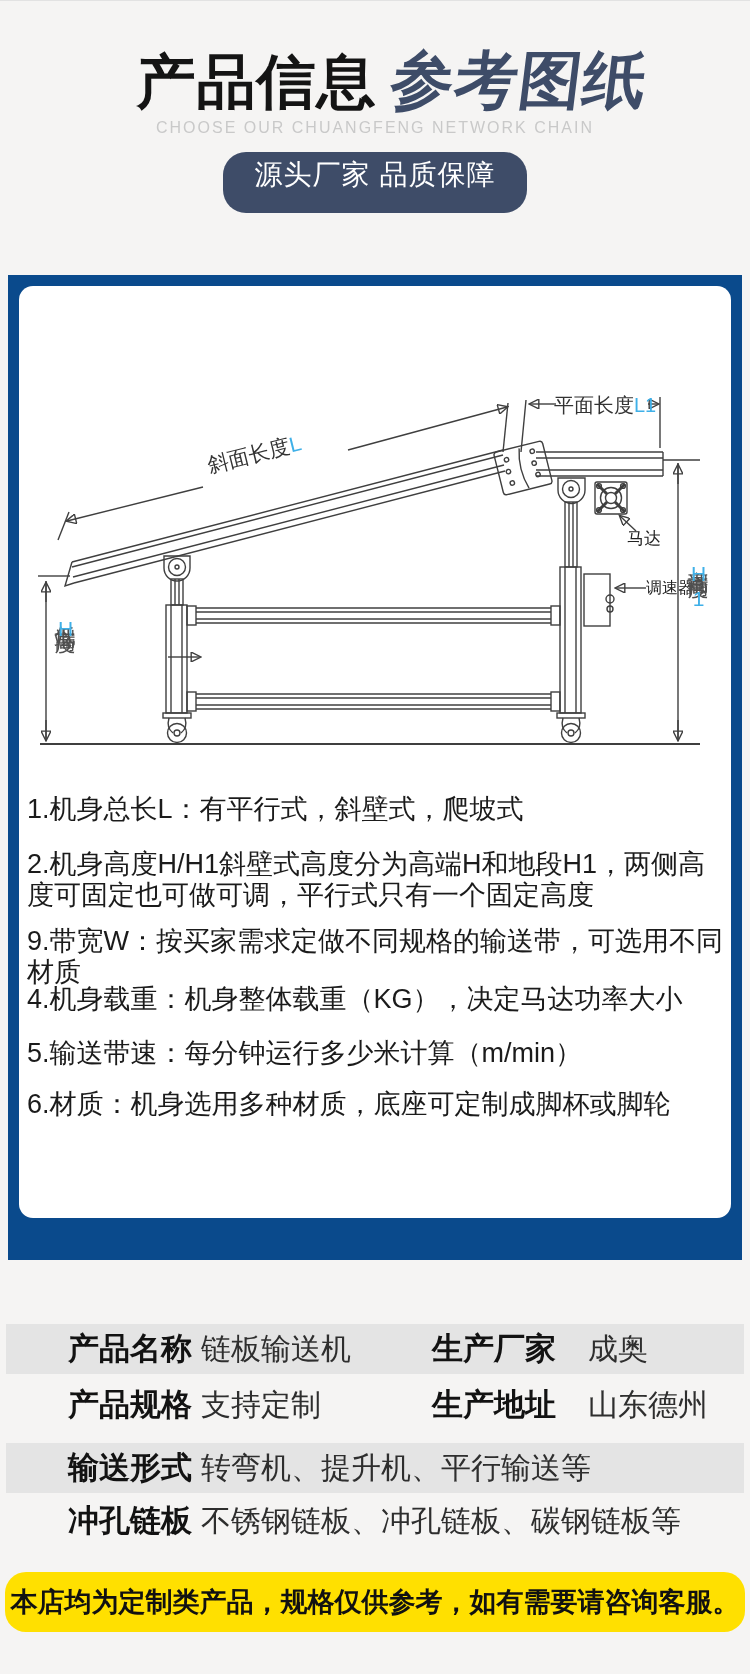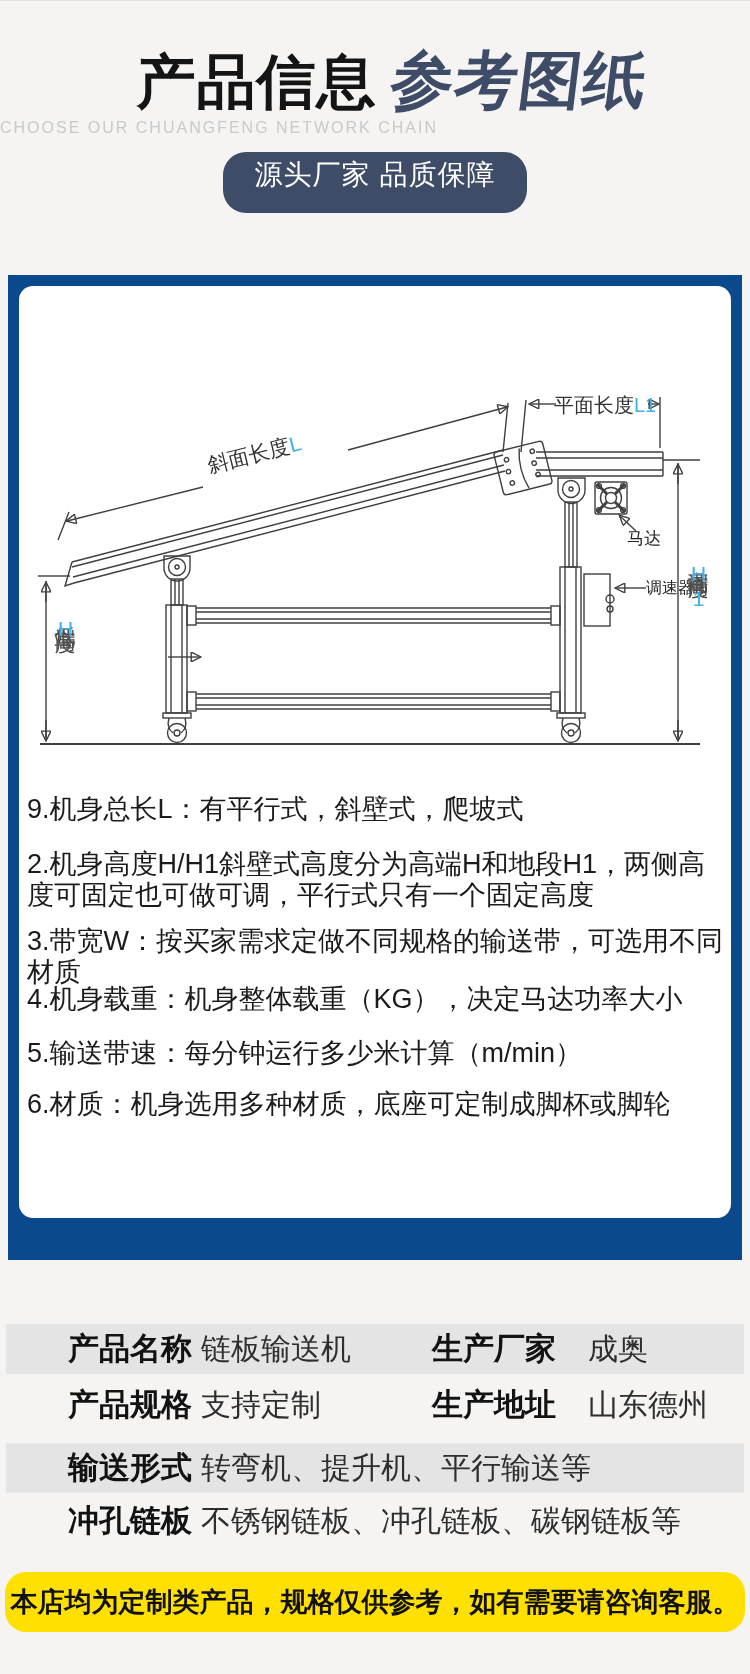--- a/index.html
+++ b/index.html
@@ -5,21 +5,21 @@
   * { margin:0; padding:0; box-sizing:border-box; }
   html,body { width:750px; }
   body { font-family:"Liberation Sans", sans-serif; background:#f5f4f3; }
   .page { position:relative; width:750px; height:1674px; background:#f5f4f3; overflow:hidden; }
   .top-edge { position:absolute; left:0; top:0; width:750px; height:1px; background:#e2e2e2; }
 
   
   .title-row { position:absolute; left:0; top:38px; width:750px; text-align:center; white-space:nowrap; }
   .title-primary { font-size:59px; font-weight:900; color:#141414; letter-spacing:1px;margin-left:33px; }
   .title-accent { display:inline-block; font-size:63px; font-weight:900; color:#3e4c68; margin-left:14px; transform:skewX(-7deg); letter-spacing:1px; }
-  .subtitle { position:absolute; left:0; top:119px; width:750px; text-align:left; font-size:16px; letter-spacing:2px; color:#c9c9c9; font-weight:500; }
+  .subtitle { position:absolute; left:0; top:119px; width:750px; text-align:center; font-size:16px; letter-spacing:2px; color:#c9c9c9; font-weight:500; }
   .badge-row { position:absolute; left:0; top:152px; width:750px; display:flex; justify-content:center; }
   .badge { background:#3e4c68; color:#ffffff; font-size:28px; font-weight:500; height:61px; line-height:45px; padding:0 32px; border-radius:23px; letter-spacing:1px; }
 
   
   .frame { position:absolute; left:8px; top:275px; width:734px; height:985px; background:#0a4a8c; }
   .panel { position:absolute; left:11px; top:11px; width:712px; height:932px; background:#ffffff; border-radius:14px; }
 
   .diagram-svg { position:absolute; left:19px; top:286px; width:712px; height:500px; }
   .diagram-svg line, .diagram-svg path, .diagram-svg rect, .diagram-svg circle { stroke:#3f3f3f; stroke-width:1.4; fill:none; }
 
@@ -212,23 +212,23 @@
     </g>
   </svg>
 
   <div class="dlabel lbl-flat"><span>平面长度</span><span class="blue">L1</span></div>
   <div class="dlabel lbl-incline"><span>斜面长度</span><span class="blue">L</span></div>
   <div class="dlabel lbl-motor">马达</div>
   <div class="dlabel lbl-speed">调速器</div>
   <div class="dlabel vert lbl-low"><span>低端高度</span><span class="blue">H</span></div>
   <div class="dlabel vert lbl-high"><span>高端高度</span><span class="blue">H1</span></div>
 
-  <div class="note note-1">9.机身总长L：有平行式，斜壁式，爬坡式</div>
+  <div class="note note-1">1.机身总长L：有平行式，斜壁式，爬坡式</div>
   <div class="note note-2">2.机身高度H/H1斜壁式高度分为高端H和地段H1，两侧高度可固定也可做可调，平行式只有一个固定高度</div>
-  <div class="note note-3">3.带宽W：按买家需求定做不同规格的输送带，可选用不同材质</div>
+  <div class="note note-3">9.带宽W：按买家需求定做不同规格的输送带，可选用不同材质</div>
   <div class="note note-4">4.机身载重：机身整体载重（KG），决定马达功率大小</div>
   <div class="note note-5">5.输送带速：每分钟运行多少米计算（m/min）</div>
   <div class="note note-6">6.材质：机身选用多种材质，底座可定制成脚杯或脚轮</div>
 
   <div class="spec-row row-1 gray">
     <span class="spec-label lab-c1">产品名称</span>
     <span class="spec-value val-c1">链板输送机</span>
     <span class="spec-label lab-c2">生产厂家</span>
     <span class="spec-value val-c2">成奥</span>
   </div>

